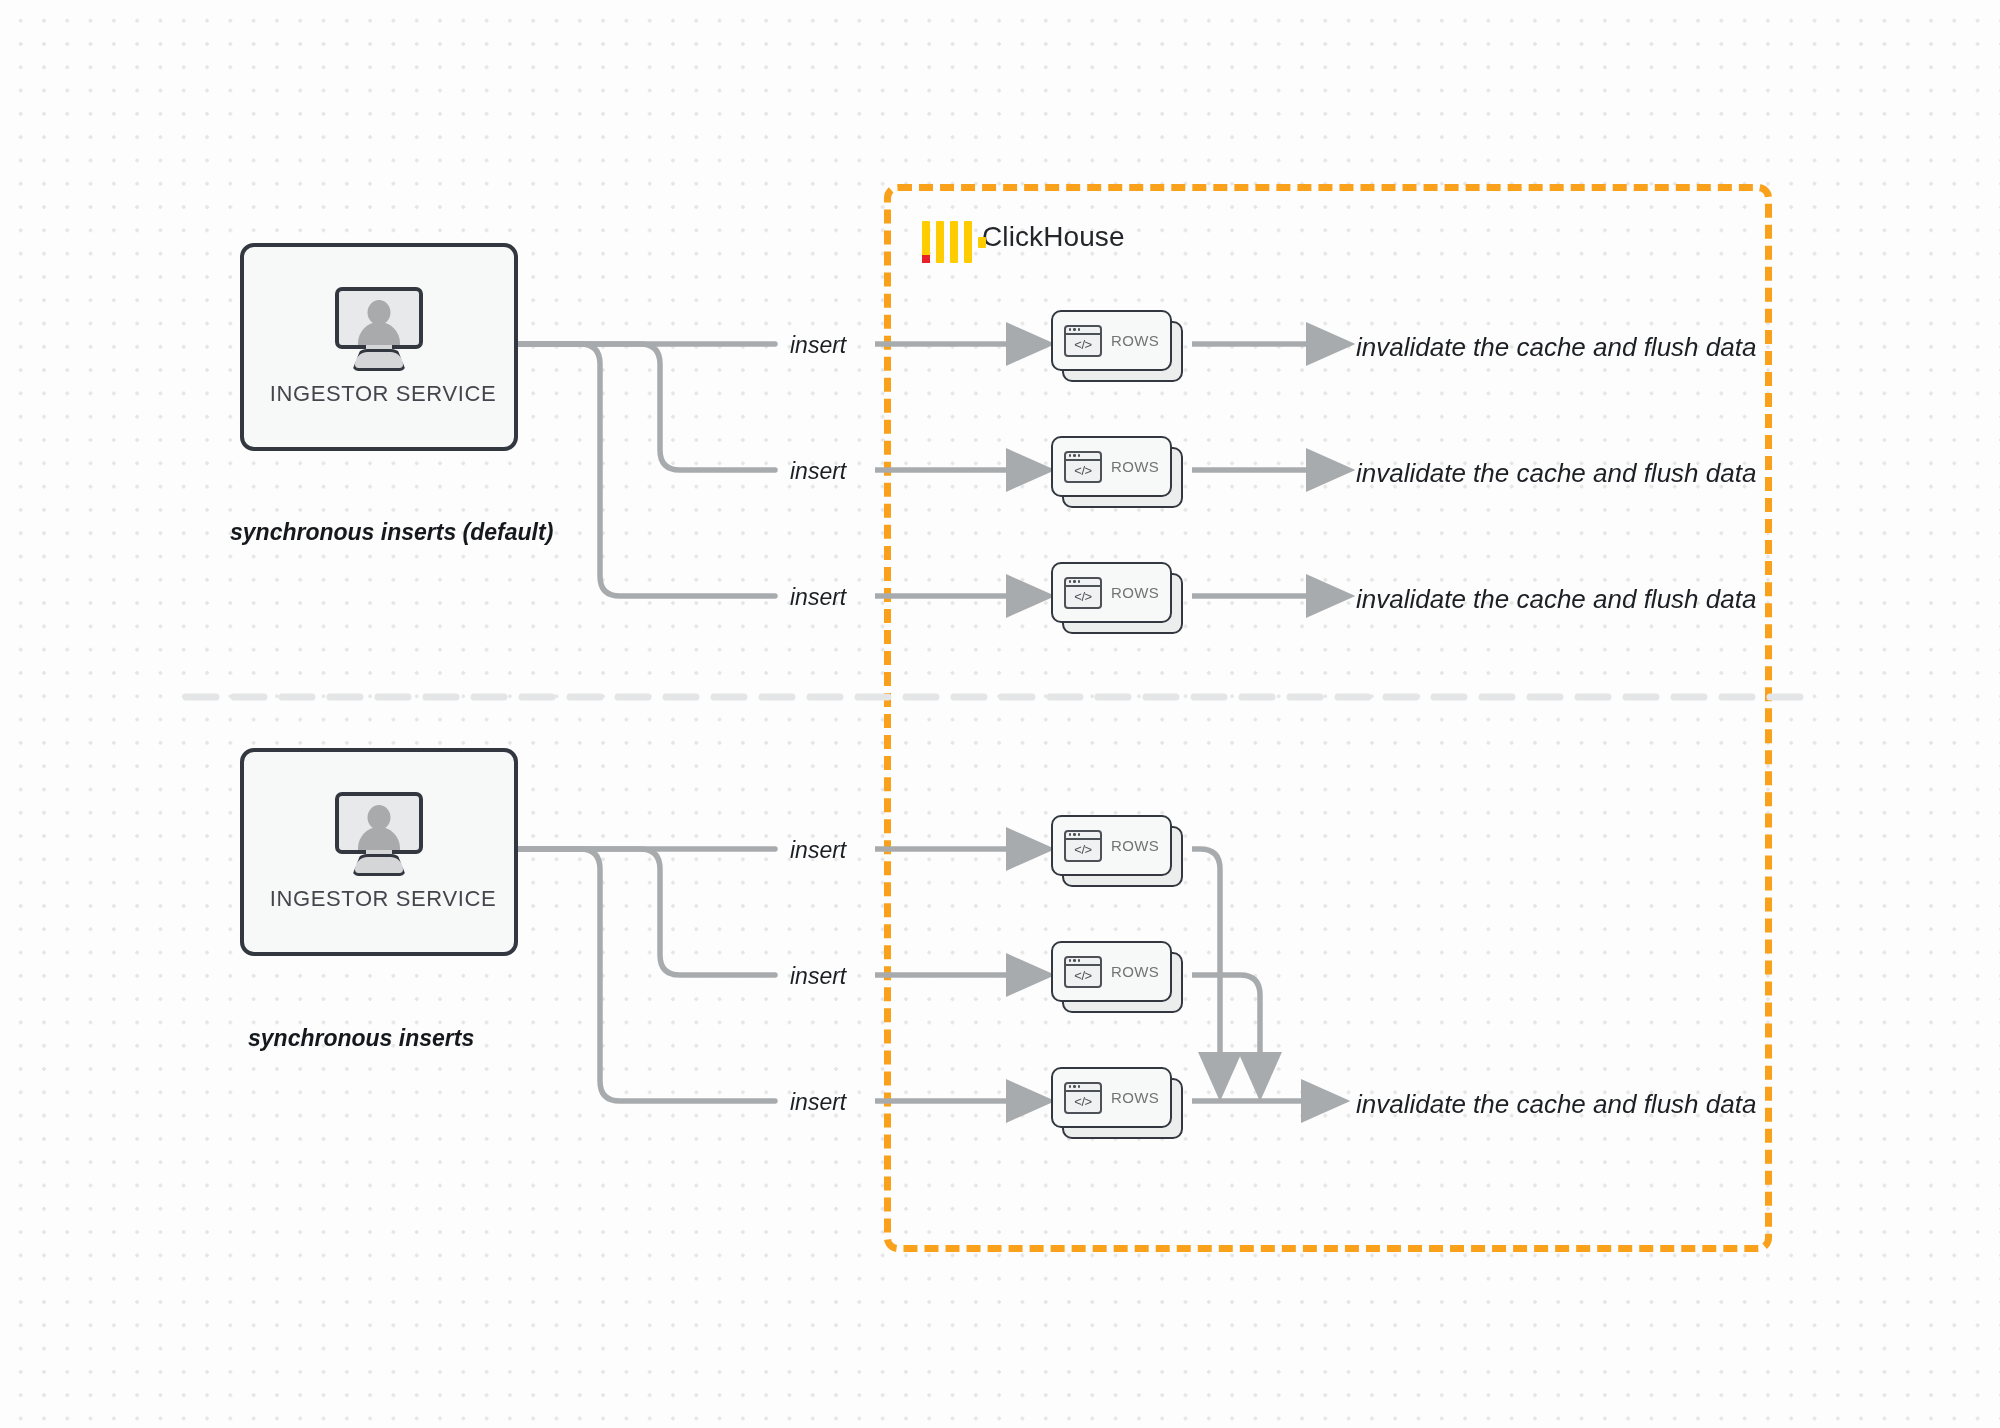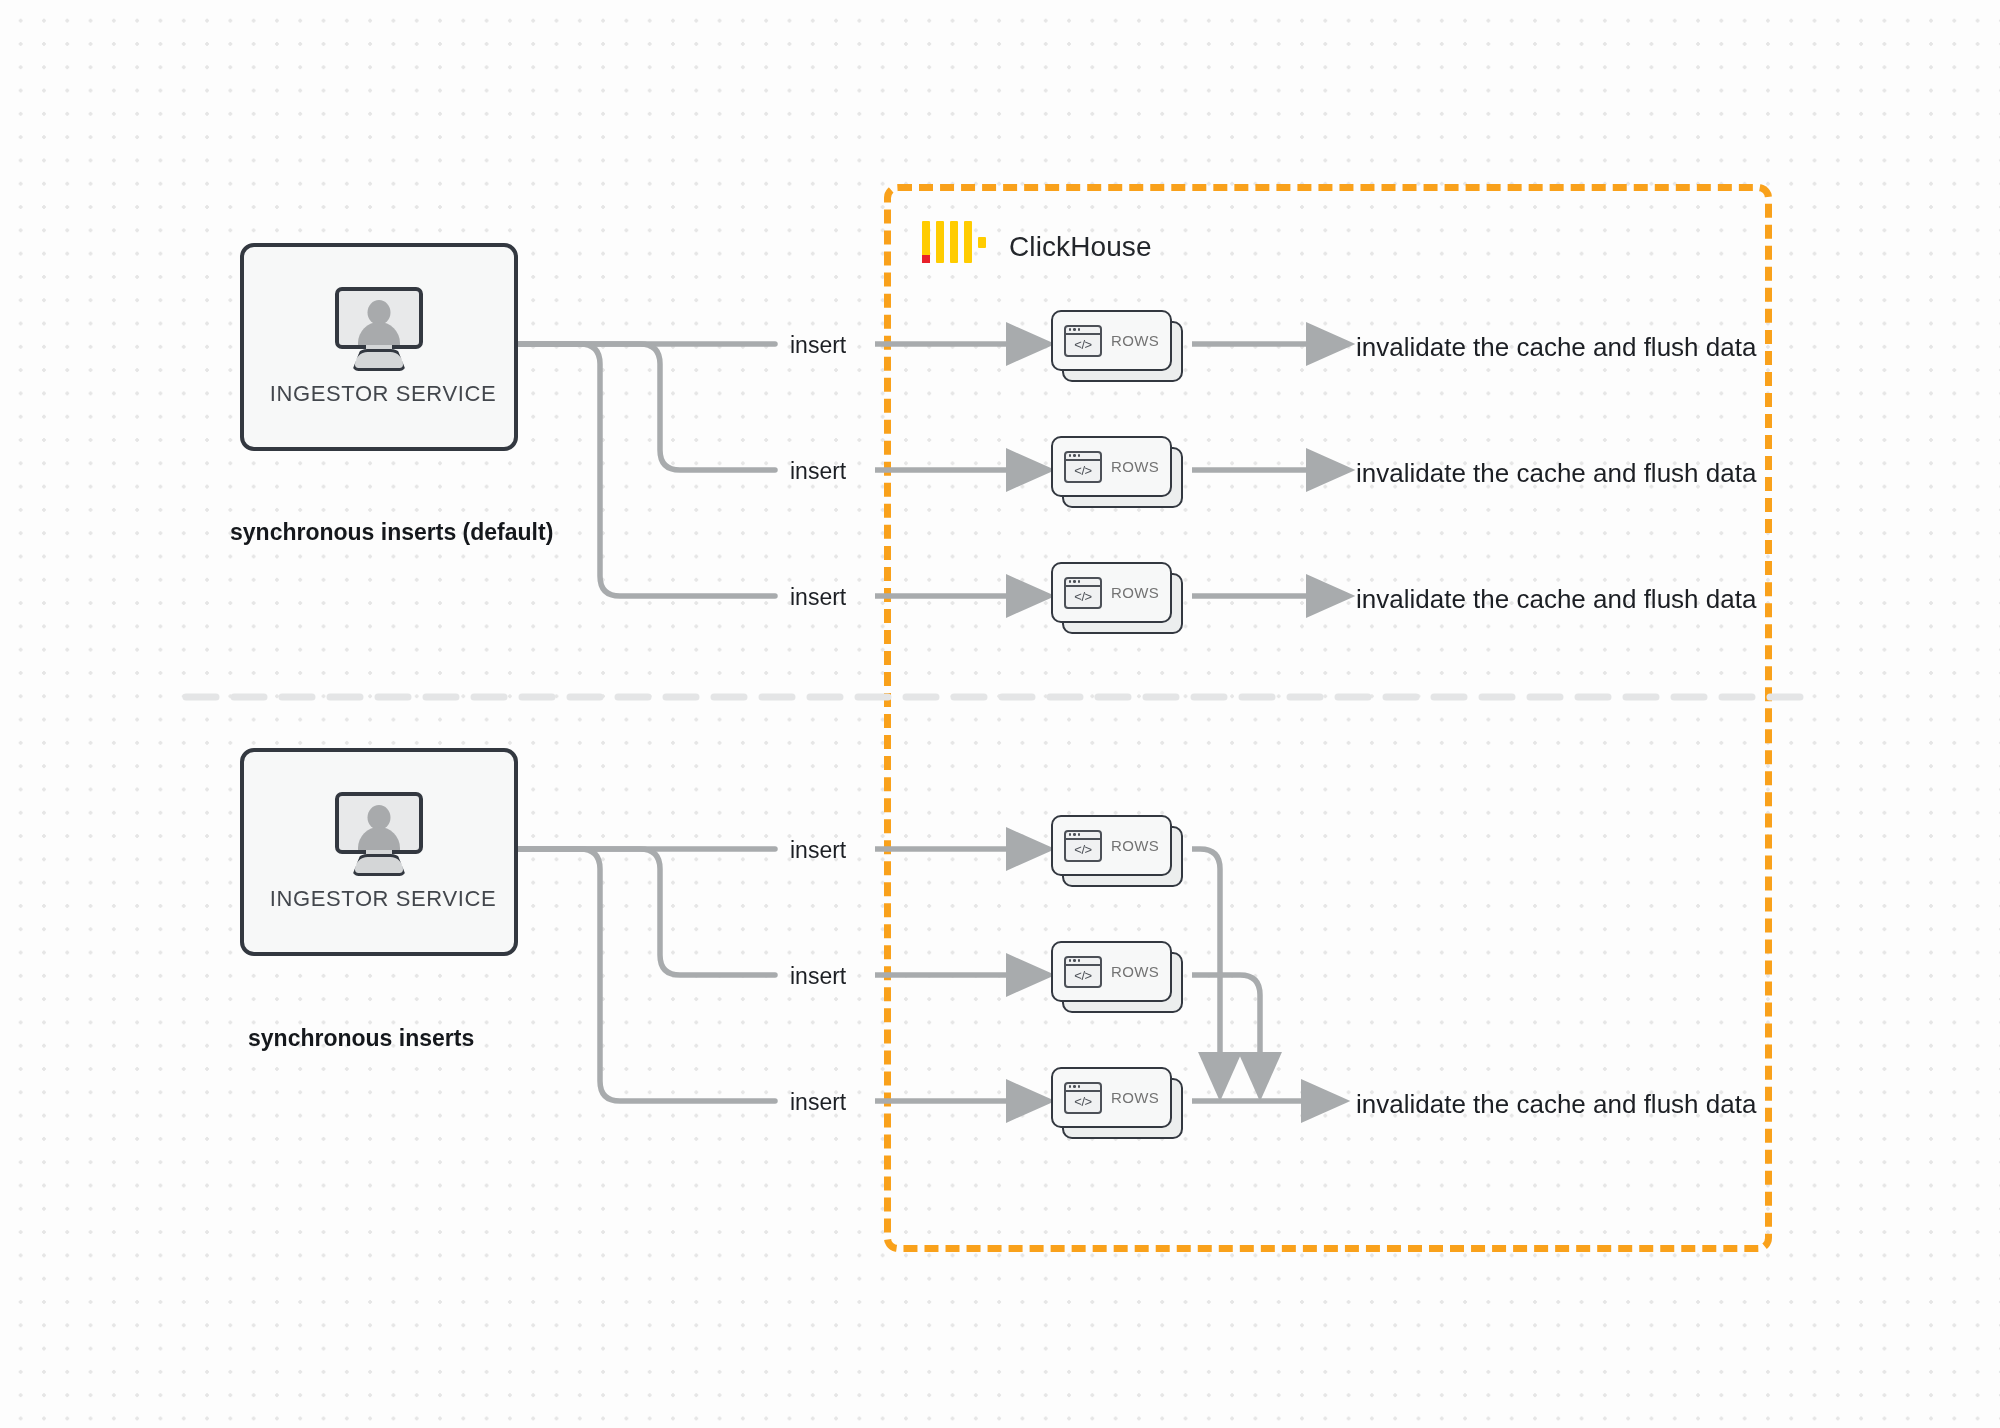--- a/index.html
+++ b/index.html
@@ -33,22 +33,22 @@
     position: absolute;
     border: 7px dashed #f9a11b;
     border-radius: 14px;
     box-sizing: border-box;
   }
 
   
   .ch-brand {
     position: absolute;
     display: flex;
-    align-items: flex-end;
-    gap: 29px;
+    align-items: flex-start;
+    gap: 2px;
   }
   .ch-logo {
     position: relative;
     width: 58px;
     height: 42px;
   }
   .ch-logo .bar {
     position: absolute;
     top: 0;
     width: 8px;
@@ -246,20 +246,21 @@
   .rows-text {
     font-size: 15px;
     color: #737373;
     letter-spacing: 0.4px;
   }
 
   
   .lbl {
     position: absolute;
     white-space: nowrap;
+    font-style: italic;
   }
   .lbl.insert {
     font-size: 23px;
     color: #1c1f24;
   }
   .lbl.outcome {
     font-size: 26px;
     color: #1c1f24;
   }
   .lbl.mode {

